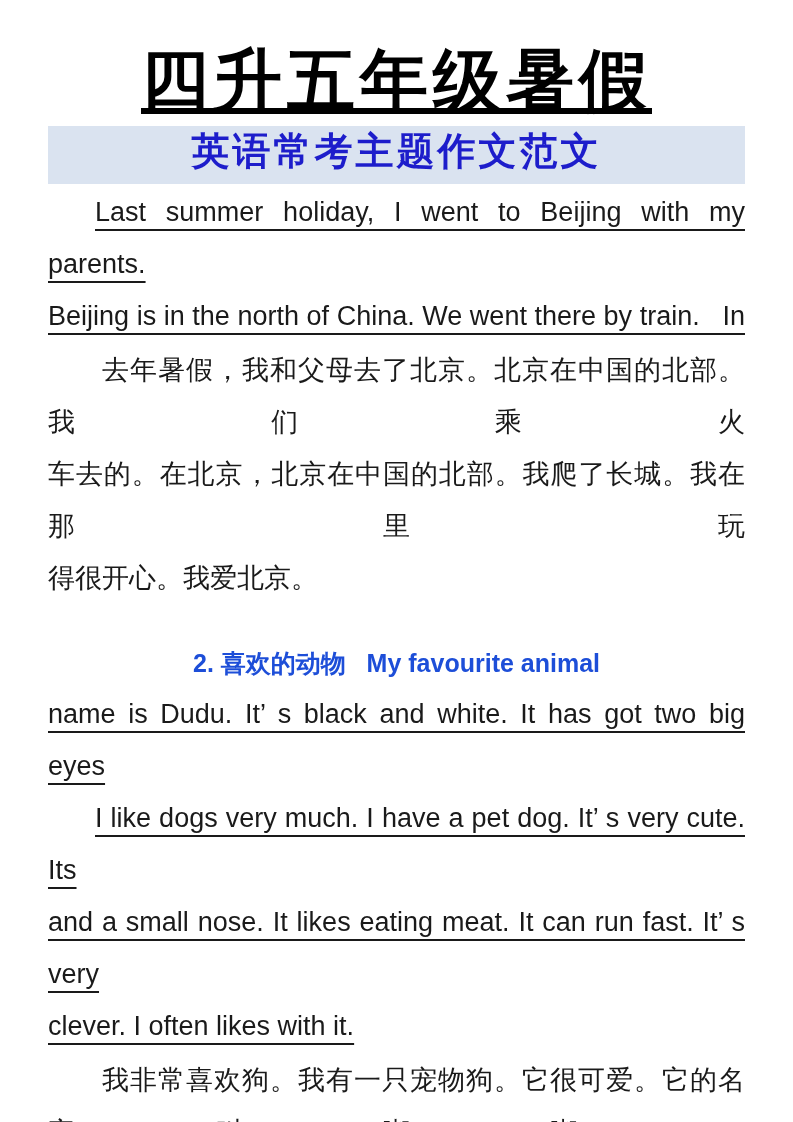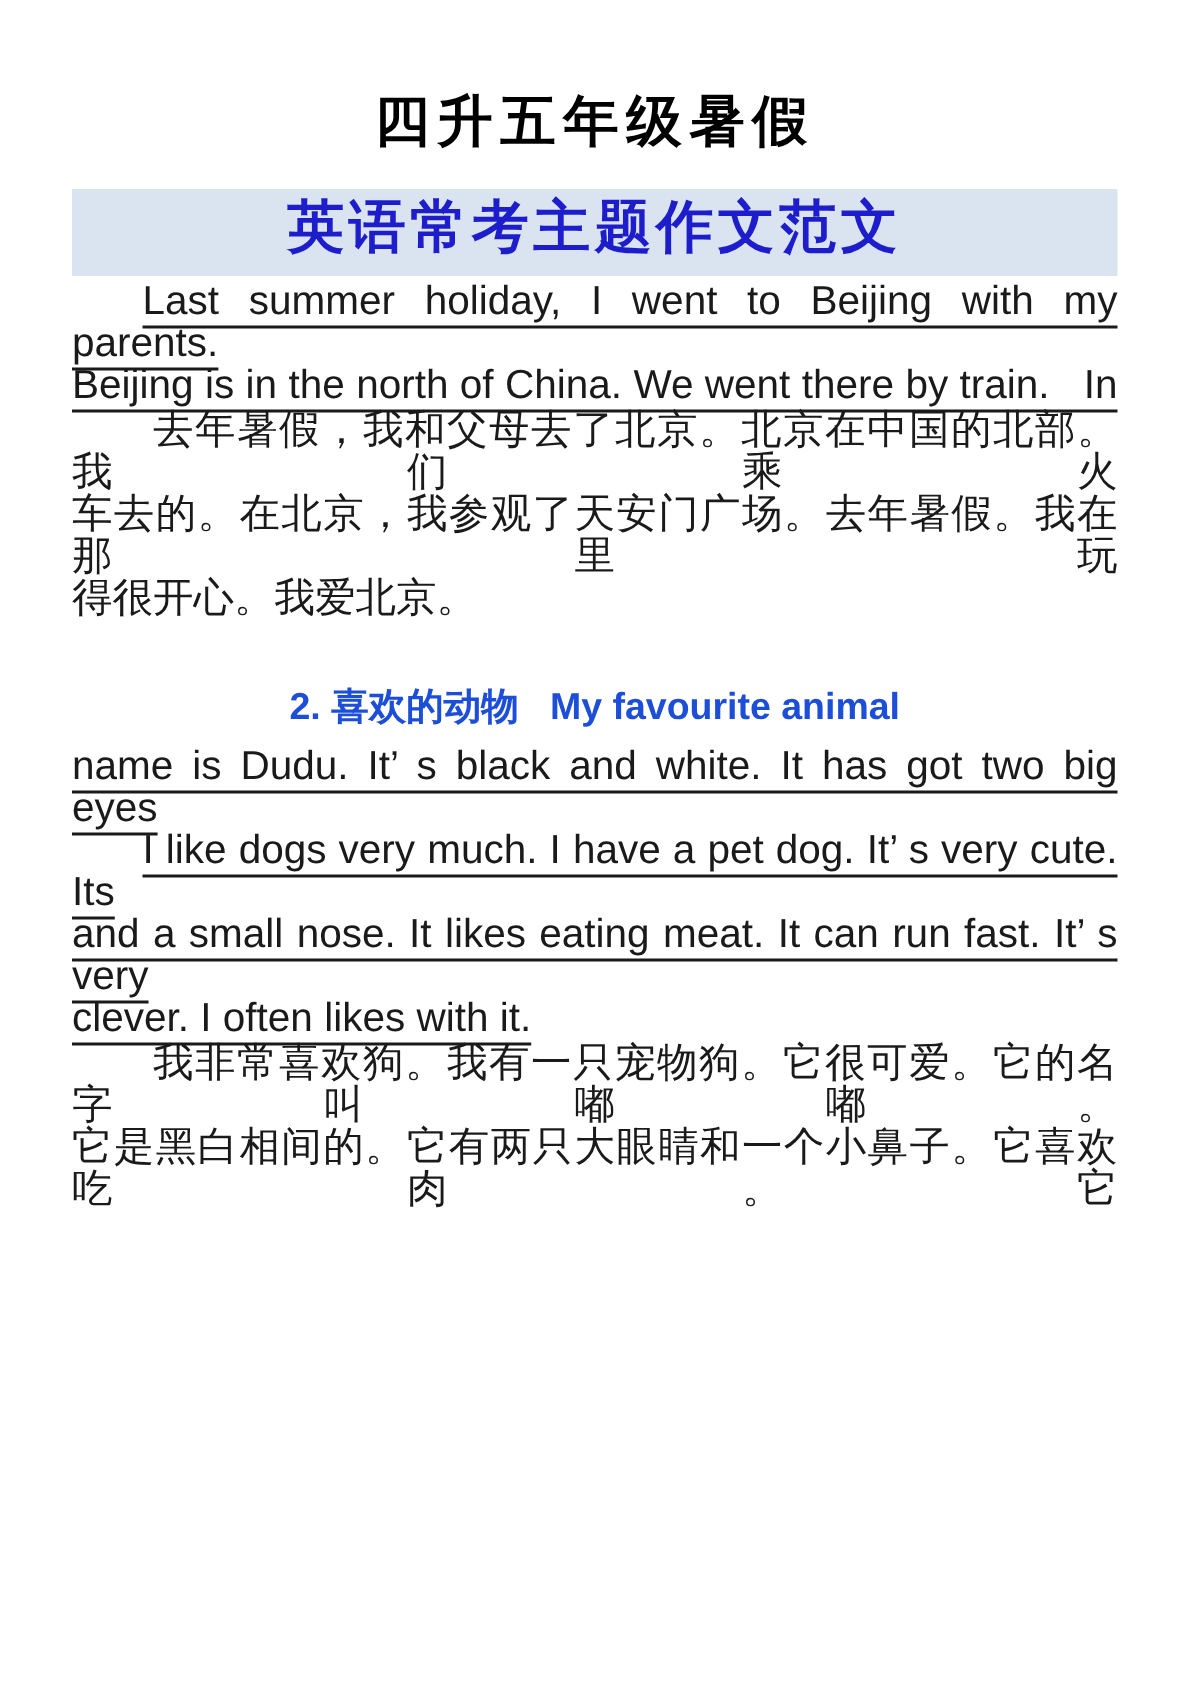--- a/index.html
+++ b/index.html
@@ -9,24 +9,25 @@
     color: #1a1a1a;
     position: relative;
   }
   .page { padding: 46px 48px 0 48px; box-sizing: border-box; }
 
   .doc-title {
     margin: 0 0 12px 0;
     text-align: center;
     font-family: "DejaVu Serif", serif;
     font-weight: 700;
-    font-size: 37px;
+    font-size: 68px;
     line-height: 68px;
     letter-spacing: 5px;
     color: #000000;
+    text-decoration: underline;
   }
 
   .banner {
     height: 58px;
     display: flex; align-items: flex-start; justify-content: center;
     background: #dae3f0;
   }
   .banner-text {
     font-family: "DejaVu Serif", serif;
     font-weight: 700;
@@ -41,21 +42,21 @@
     font-size: 25px;
     line-height: 30px;
     font-weight: 700;
     color: #c3101c;
   }
   .sec-head.spaced { margin-top: 44px; }
 
   .para { margin: 2px 0 0 0; }
   .para .line {
     font-size: 27px;
-    line-height: 28px;
+    line-height: 52px;
     text-align: justify;
     text-align-last: justify;
   }
   .para .line.lastline { text-align-last: left; }
   .para .line.firstline { text-indent: 47px; }
 
   .eng .line {
     text-decoration: underline;
     text-decoration-thickness: 2px;
     text-underline-offset: 8px;
@@ -75,21 +76,21 @@
     <span class="banner-text" style="color: rgb(29, 29, 203);">英语常考主题作文范文</span>
   </div>
 
   <section>
     <div class="para eng">
       <div class="line firstline">Last summer holiday, I went to Beijing with my parents.</div>
       <div class="line">Beijing is in the north of China. We went there by train. &nbsp; In</div>
     </div>
     <div class="para chn">
       <div class="line firstline">去年暑假，我和父母去了北京。北京在中国的北部。我们乘火</div>
-      <div class="line">车去的。在北京，我参观了天安门广场。去年暑假。我在那里玩</div>
+      <div class="line">车去的。在北京，北京在中国的北部。我爬了长城。我在那里玩</div>
       <div class="line lastline">得很开心。我爱北京。</div>
     </div>
   </section>
 
   <section>
     <h2 class="sec-head spaced" style="color: #1d4ed8;">2. 喜欢的动物 &nbsp; My favourite animal</h2>
     <div class="para eng">
       <div class="line">name is Dudu. It’ s black and white. It has got two big eyes</div>
       <div class="line firstline">I like dogs very much. I have a pet dog. It’ s very cute. Its</div>
       <div class="line">and a small nose. It likes eating meat. It can run fast. It’ s very</div>

